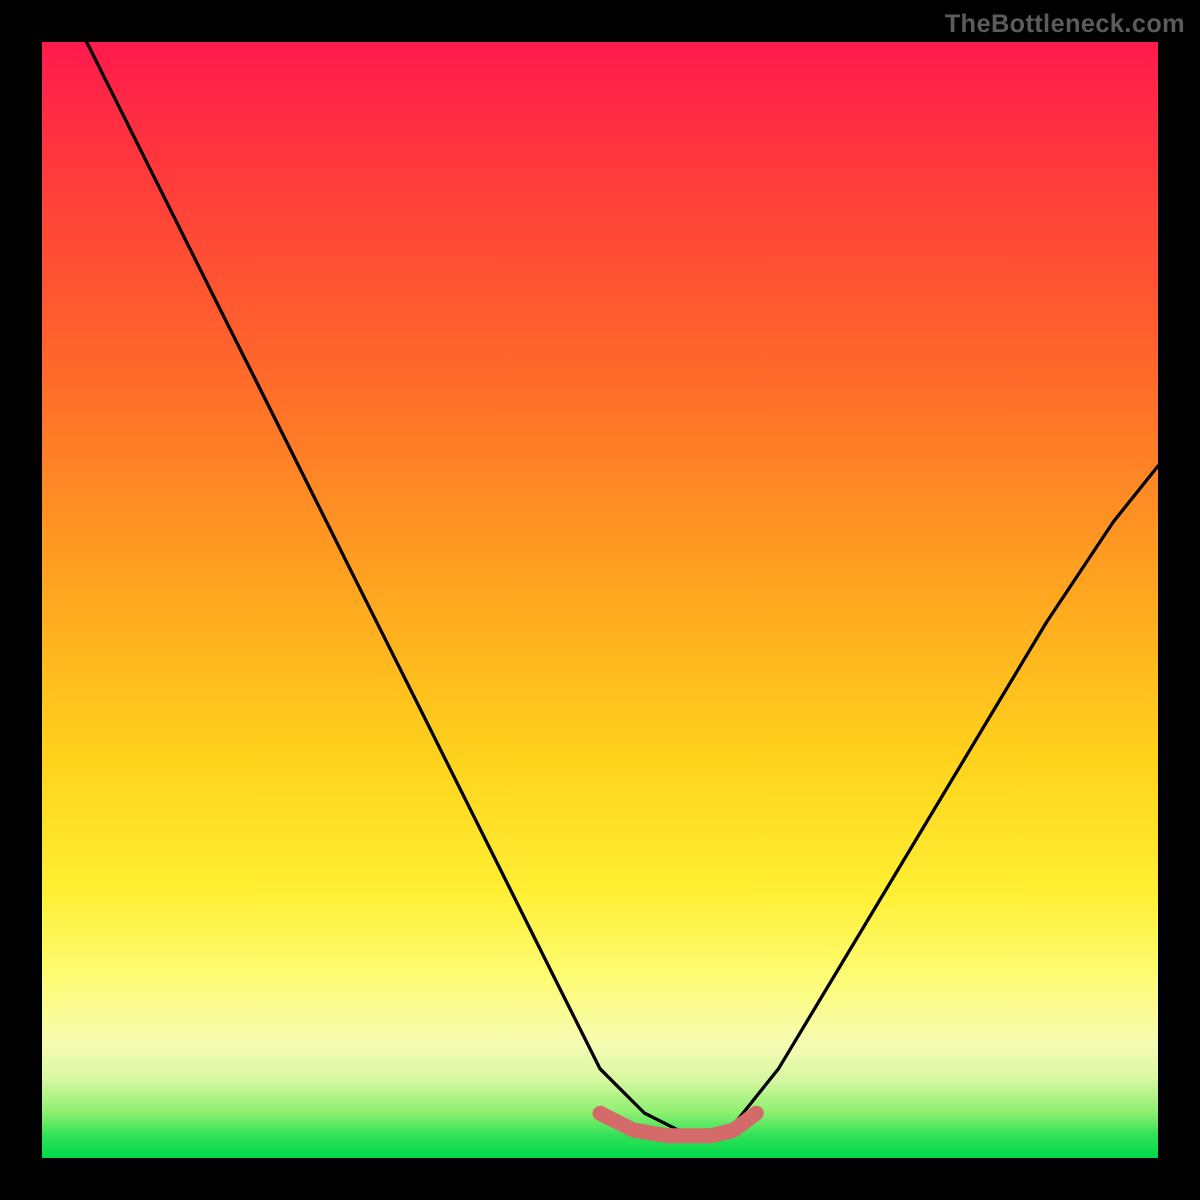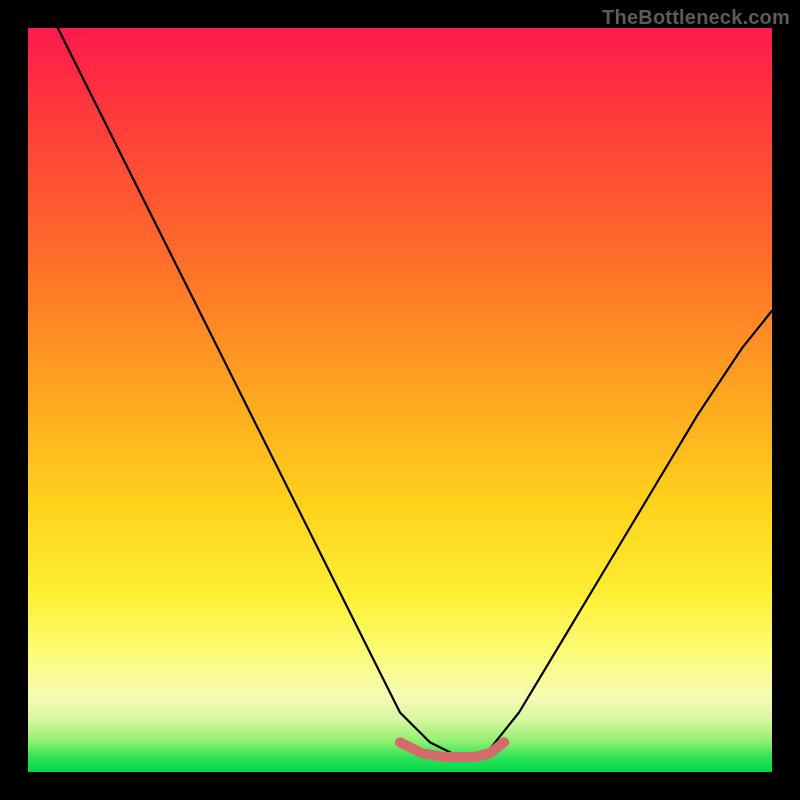--- a/index.html
+++ b/index.html
@@ -38,21 +38,21 @@
       #8bef6e 96%,
       #2fe258 98%,
       #00d94a 100%
     );
   }
   .watermark {
     position: absolute;
     top: 6px;
     right: 10px;
     color: #5b5b5b;
-    font-size: 20px;
+    font-size: 17px;
     font-weight: 600;
     letter-spacing: 0.2px;
     user-select: none;
   }
   svg.curve {
     position: absolute;
     left: 0;
     top: 0;
     width: 744px;
     height: 744px;

